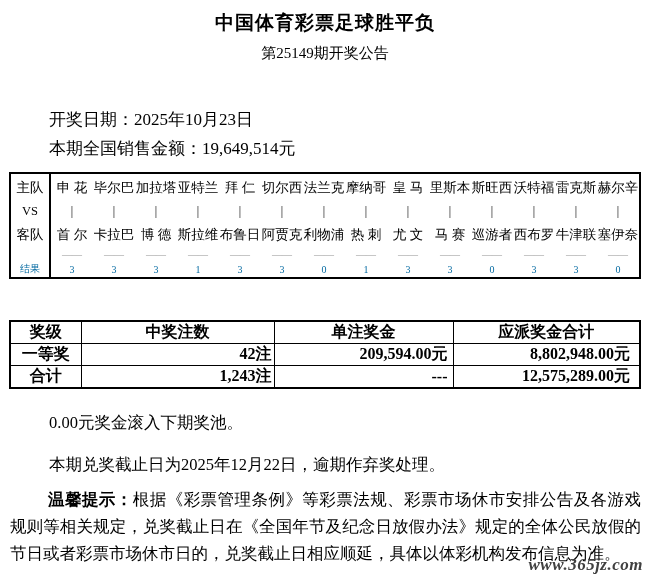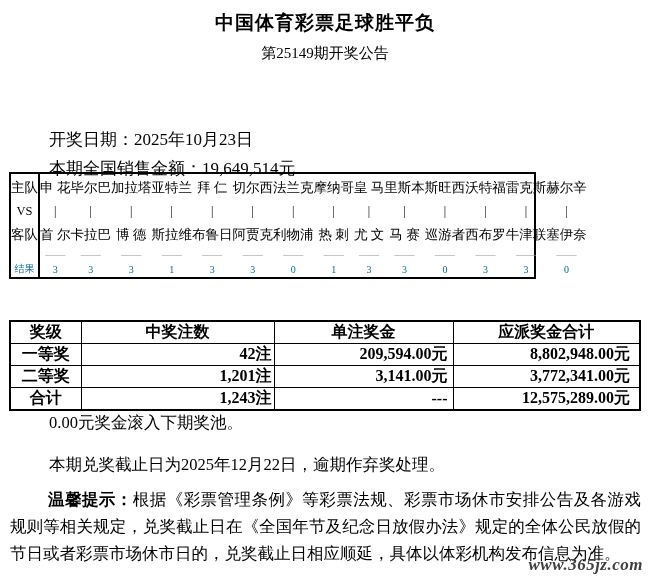--- a/index.html
+++ b/index.html
@@ -13,27 +13,27 @@
     overflow:hidden;
   }
   .title {
     position:absolute; top:10px; left:0; width:100%;
     text-align:center; font-size:19px; font-weight:bold; letter-spacing:1px;
   }
   .subtitle {
     position:absolute; top:44px; left:0; width:100%;
     text-align:center; font-size:15px;
   }
-  .info-line { position:absolute; left:49px; font-size:17px; white-space:nowrap;margin-top:20px; }
+  .info-line { position:absolute; left:49px; font-size:17px; white-space:nowrap; }
   .info-date  { top:108px; }
   .info-sales { top:137px; }
 
   
   .match-table {
-    position:absolute; top:172px; left:9px; width:527px; height:107px;
+    position:absolute; top:172px; left:9px; width:632px; height:107px;
     border:2px solid #000; display:flex;justify-content:space-between;
   }
   .mt-header {
     width:40px; border-right:2px solid #000;
     display:flex; flex-direction:column; align-items:center;
     font-size:13.5px;
   }
   .mt-cols { flex:1; display:flex; }
   .mcol { flex:1; display:flex; flex-direction:column; align-items:center; font-size:13.5px; }
   .r-home   { height:27px; display:flex; align-items:center; white-space:nowrap; }
@@ -220,26 +220,20 @@
       </tr>
     </thead>
     <tbody>
         <tr>
         <td class="c-level">一等奖</td>
         <td class="c-count">42注</td>
         <td class="c-single">209,594.00元</td>
         <td class="c-total">8,802,948.00元</td>
       </tr>
         <tr>
-        <td class="c-level">二等奖</td>
-        <td class="c-count">1,201注</td>
-        <td class="c-single">3,141.00元</td>
-        <td class="c-total">3,772,341.00元</td>
-      </tr>
-        <tr>
         <td class="c-level">合计</td>
         <td class="c-count">1,243注</td>
         <td class="c-single">---</td>
         <td class="c-total">12,575,289.00元</td>
       </tr>
       </tbody>
   </table>
 
   <div class="note note-rollover">0.00元奖金滚入下期奖池。</div>
   <div class="note note-deadline">本期兑奖截止日为2025年12月22日，逾期作弃奖处理。</div>

